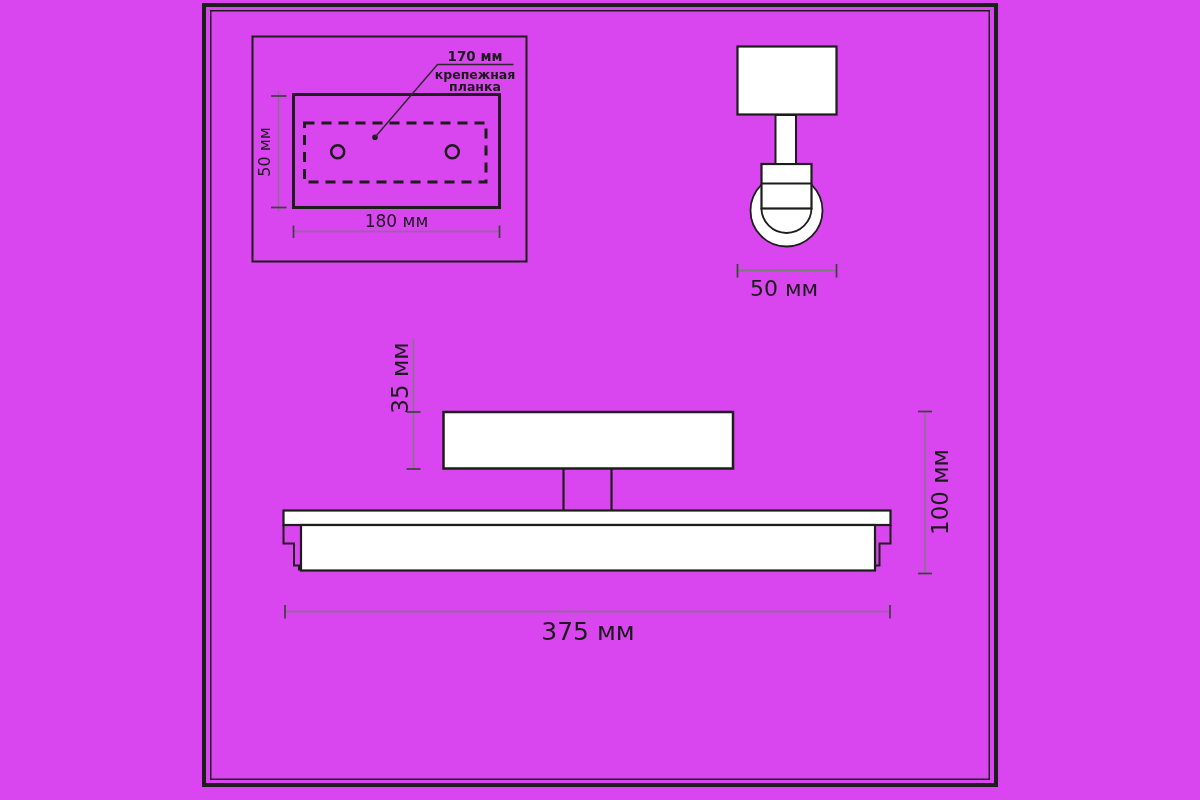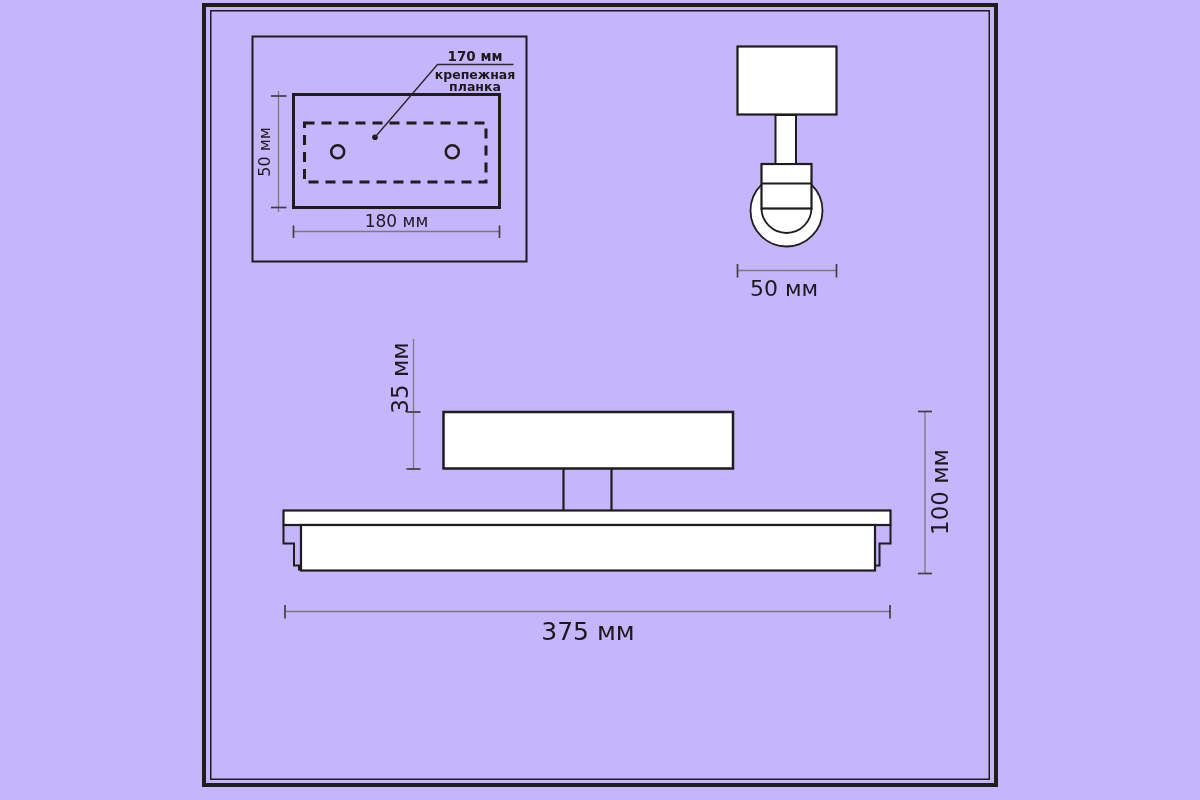--- a/index.html
+++ b/index.html
@@ -1,16 +1,16 @@
 <!DOCTYPE html>
 <html><head>
 <meta charset="utf-8">
 <style>
   html,body{margin:0;padding:0;background:#ffffff;}
-  .page{position:relative;width:1200px;height:800px;background:#c4b5fd;overflow:hidden;text-decoration:underline;}
+  .page{position:relative;width:1200px;height:800px;background:#d946ef;overflow:hidden;text-decoration:underline;}
   svg{position:absolute;left:0;top:0;}
   .outline{stroke:#1d1d1b;fill:none;}
   .whitefill{fill:#ffffff;}
   .dimline{stroke:#7a7a7a;stroke-width:1.3;fill:none;}
   .tick{stroke:#3f3f3f;stroke-width:1.7;fill:none;}
   .leader{stroke:#2a2a2a;stroke-width:1.4;fill:none;}
   text{fill:#1a1a1a;font-family:"DejaVu Sans","Liberation Sans",sans-serif;text-anchor:middle;}
   .t-ann{font-size:13.5px;font-weight:700;}
   .t-ann2{font-size:12.5px;font-weight:700;}
   .t-dim-s{font-size:16px;}

